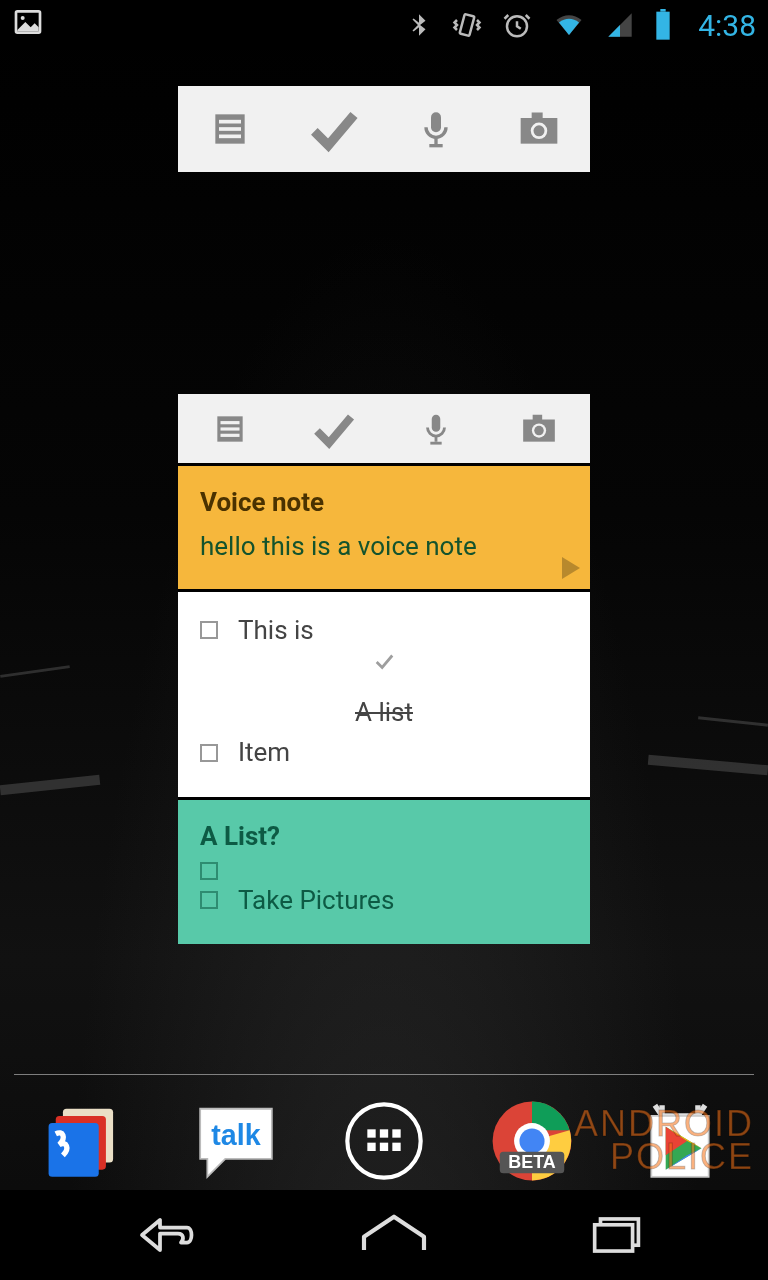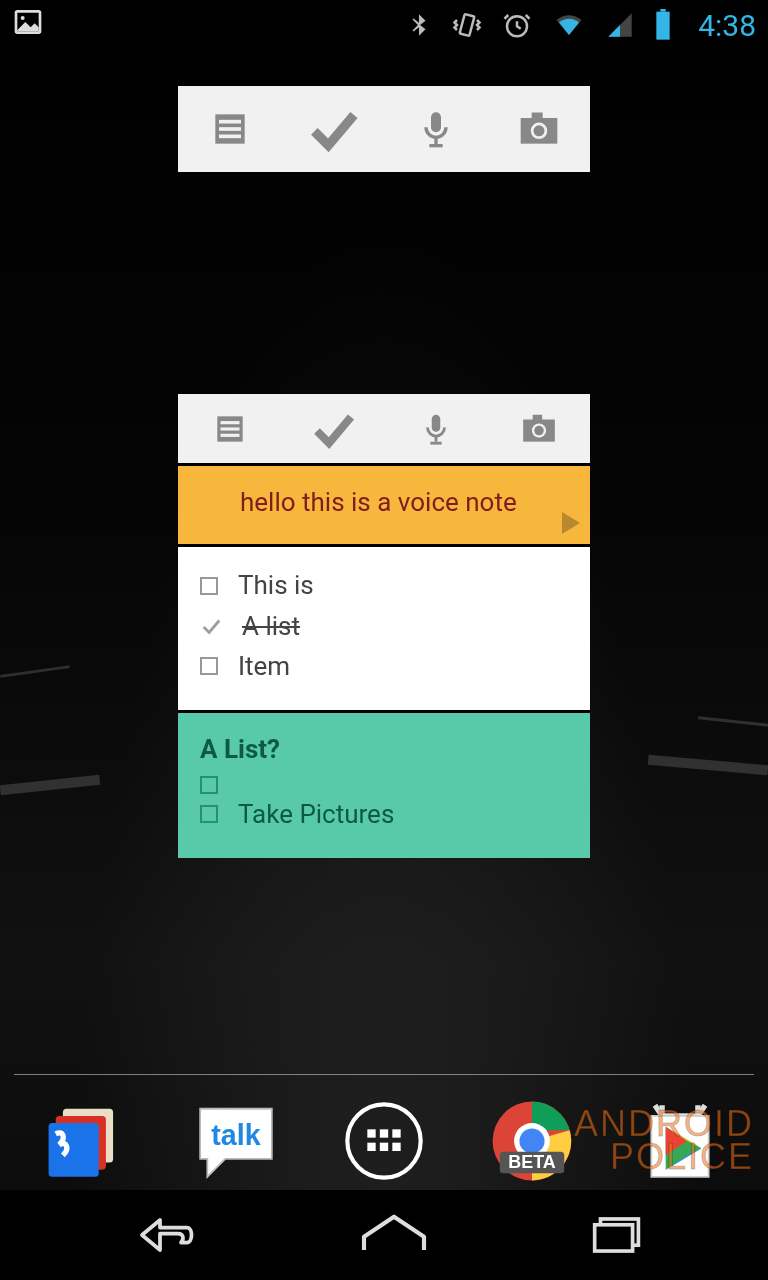--- a/index.html
+++ b/index.html
@@ -77,21 +77,21 @@
     border-bottom: 3px solid #000;
     position: relative;
     font-size: 26px;
     line-height: 1.4;
   }
   .note:last-child { border-bottom: none; }
   .note-title { font-weight: bold; margin-bottom: 8px; font-size: 26px; }
   .note-body { color: #333; font-size: 26px; }
   .note.orange { background: #f6b73c; }
   .note.orange .note-title { color: #4a3200; }
-  .note.orange .note-body { color: #7f1d1d; margin-left: 40px; }
+  .note.orange .note-body { color: #14532d; }
   .note.white { background: #fff; color: #333; }
   .note.teal { background: #58c9a9; }
   .note.teal .note-title { color: #0d5a44; }
   .note.teal .check-row { color: #0d5a44; }
   .play-triangle {
     position: absolute; right: 10px; bottom: 10px;
     width: 0; height: 0;
     border-left: 18px solid rgba(0,0,0,0.25);
     border-top: 11px solid transparent;
     border-bottom: 11px solid transparent;
@@ -99,21 +99,21 @@
 
   .check-row {
     display: flex; align-items: center; gap: 20px;
     font-size: 26px; line-height: 1.55;
   }
   .check-box {
     width: 18px; height: 18px; border: 2px solid currentColor;
     opacity: 0.55; flex-shrink: 0;
   }
   .note.white .check-row { color: #444; }
-  .check-row.done { color: #9e9e9e; }
+  .check-row.done { color: #9e9e9e; flex-direction: column; }
   .check-row.done .label { text-decoration: line-through; }
   .check-row.done .tick svg path { stroke: #9e9e9e; }
   .tick { width: 22px; height: 22px; flex-shrink: 0; display:flex; align-items:center; justify-content:center;}
   .note.teal .check-box { border-color: #0d5a44; }
 
   
   .dock-sep {
     position: absolute; left: 14px; right: 14px; top: 1074px;
     height: 1px; background: rgba(200,200,200,0.6);
   }
@@ -267,20 +267,21 @@
       <svg width="46" height="38" viewBox="0 0 24 24">
           <rect x="2" y="6" width="20" height="14" fill="#888"></rect>
           <rect x="8" y="3" width="6" height="4" fill="#888"></rect>
           <circle cx="12" cy="13" r="4.5" fill="#f1f1f1"></circle>
           <circle cx="12" cy="13" r="3" fill="#888"></circle>
         </svg>
     </div>
   </div>
 
   <div class="note orange">
+    <div class="note-title">Voice note</div>
     <div class="note-body">hello this is a voice note</div>
     <div class="play-triangle"></div>
   </div>
 
   <div class="note white">
     <div class="check-row">
       <span class="check-box"></span>
       <span class="label">This is</span>
     </div>
     <div class="check-row done">

